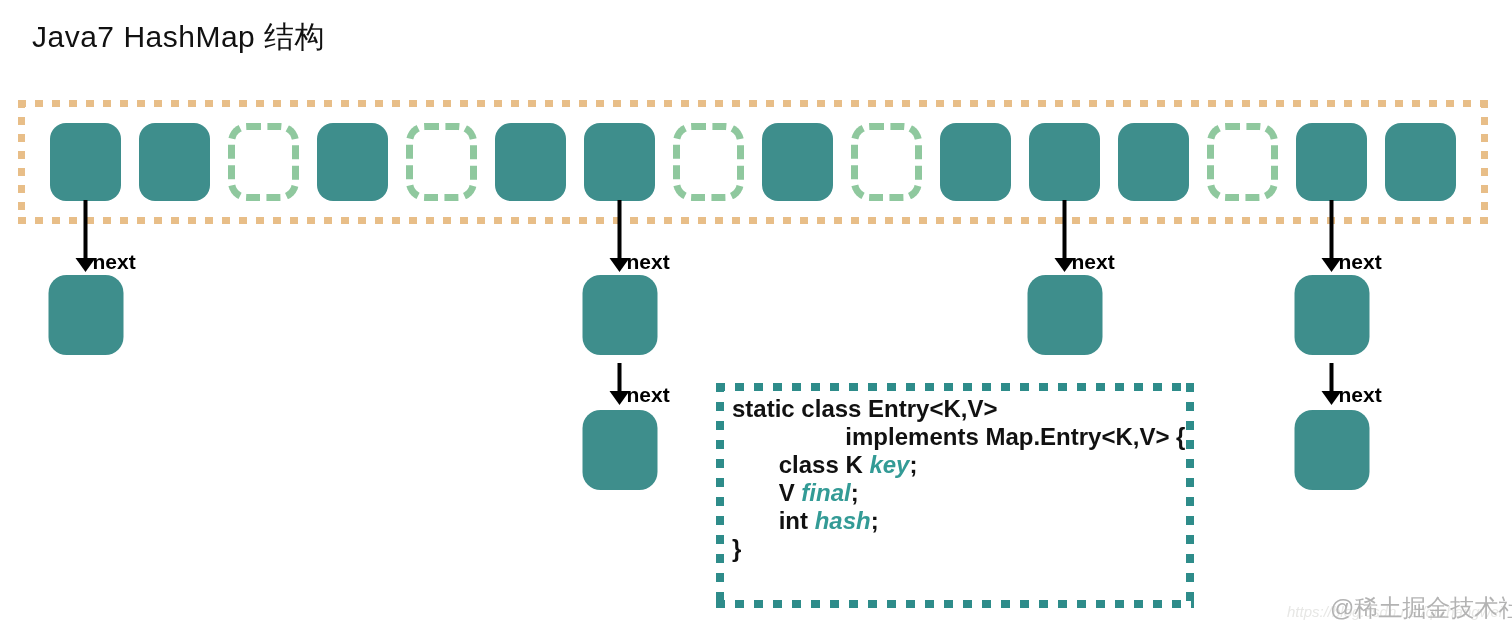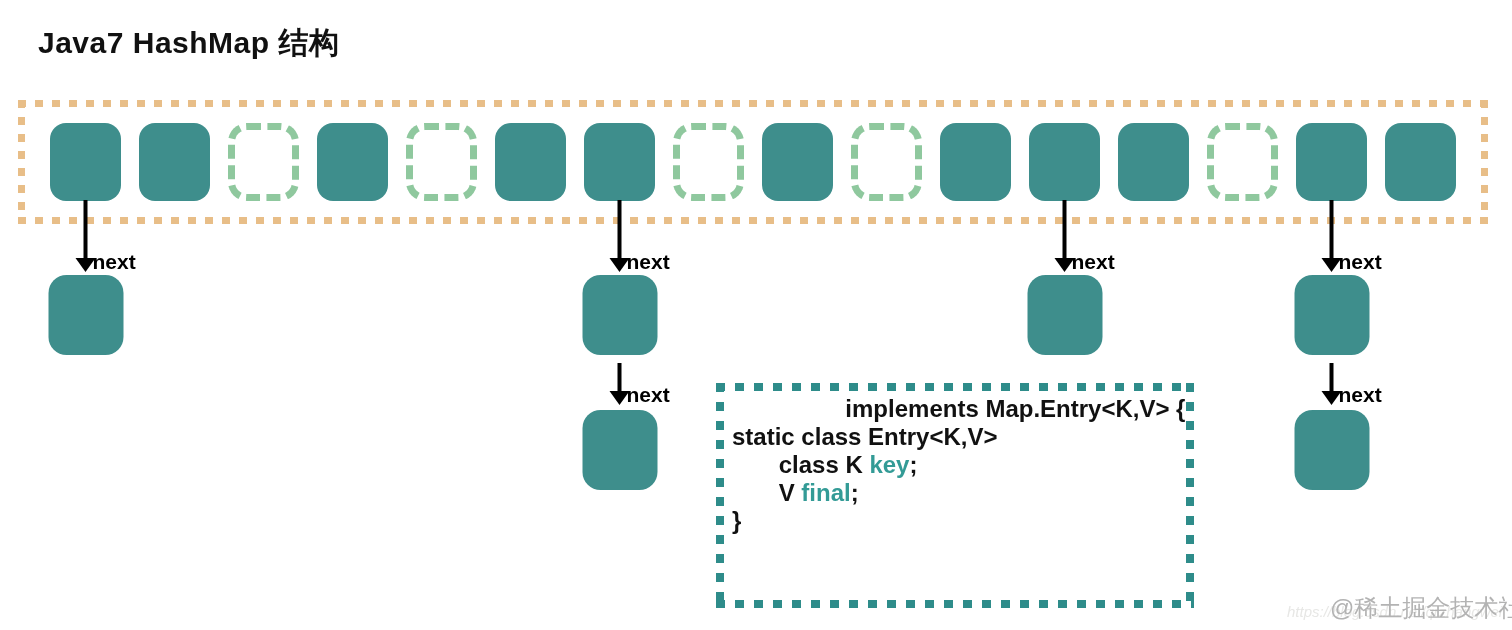--- a/index.html
+++ b/index.html
@@ -11,22 +11,22 @@
     --text:#111111;
     --watermark:#B3B3B3;
     --watermark-url:#E7E7E5;
   }
   html,body{margin:0;padding:0;background:#fff;}
   .stage{
     position:relative;width:1512px;height:630px;background:#fff;overflow:hidden;
     font-family:"Liberation Sans","DejaVu Sans",sans-serif;
   }
   .page-title{
-    position:absolute;left:20px;top:5px;margin:18px;
-    font-size:30px;font-weight:bold;color:var(--text);letter-spacing:.5px;
+    position:absolute;left:20px;top:5px;margin:12px;
+    font-size:30px;font-weight:normal;color:var(--text);letter-spacing:.5px;
   }
   
   .array-box{
     position:absolute;left:18px;top:100px;width:1470px;height:124px;box-sizing:border-box;
     padding:0 32px;display:flex;align-items:center;justify-content:space-between;
     background:
       repeating-linear-gradient(90deg,var(--orange-dashed) 0 8px,transparent 8px 17px) left top/100% 7px no-repeat,
       repeating-linear-gradient(90deg,var(--orange-dashed) 0 8px,transparent 8px 17px) left bottom/100% 7px no-repeat,
       repeating-linear-gradient(180deg,var(--orange-dashed) 0 8px,transparent 8px 17px) left top/7px 100% no-repeat,
       repeating-linear-gradient(180deg,var(--orange-dashed) 0 8px,transparent 8px 17px) right top/7px 100% no-repeat;
@@ -51,21 +51,21 @@
     background-image:
       repeating-linear-gradient(90deg,var(--code-border) 0 9px,transparent 9px 19px),
       repeating-linear-gradient(90deg,var(--code-border) 0 9px,transparent 9px 19px),
       repeating-linear-gradient(180deg,var(--code-border) 0 9px,transparent 9px 19px),
       repeating-linear-gradient(180deg,var(--code-border) 0 9px,transparent 9px 19px);
     background-position:left top,left bottom,left top,right top;
     background-size:100% 8px,100% 8px,8px 100%,8px 100%;
     background-repeat:no-repeat;
   }
   .code-line{font-size:24px;font-weight:bold;line-height:28px;color:var(--text);white-space:pre;}
-  .code-line .accent{color:var(--code-accent);}
+  .code-line .accent{color:var(--code-accent);font-style:italic;}
   
   .watermark-url{position:absolute;left:1287px;top:603px;font-size:15px;color:var(--watermark-url);white-space:nowrap;font-style:italic;}
   .watermark-community{position:absolute;left:1330px;top:592px;font-size:24px;color:var(--watermark);white-space:nowrap;}
 </style>
 </head>
 <body>
 
 <div class="stage">
   <h1 class="page-title">Java7 HashMap 结构</h1>
 
@@ -82,24 +82,25 @@
       <div class="cell empty"></div>
       <div class="cell filled"></div>
       <div class="cell filled"></div>
       <div class="cell filled"></div>
       <div class="cell empty"></div>
       <div class="cell filled"></div>
       <div class="cell filled"></div>
     </div>
 
   <div class="code-box">
+      <div class="code-line"><span>static class Entry&lt;K,V&gt;</span></div>
       <div class="code-line"><span>                 implements Map.Entry&lt;K,V&gt; {</span></div>
-      <div class="code-line"><span>static class Entry&lt;K,V&gt;</span></div>
       <div class="code-line"><span>       class K </span><span class="accent">key</span><span>;</span></div>
       <div class="code-line"><span>       V </span><span class="accent">final</span><span>;</span></div>
+      <div class="code-line"><span>       int </span><span class="accent">hash</span><span>;</span></div>
       <div class="code-line"><span>}</span></div>
     </div>
 
   <div class="watermark-url">https://blog.csdn.net/qrzhangwei</div>
   <div class="watermark-community">@稀土掘金技术社区</div>
 <div class="chain" style="left: 85.5px;">
       <div class="arrow l1">
         <div class="shaft"></div>
         <div class="head"></div>
         <span class="next-label">next</span>

